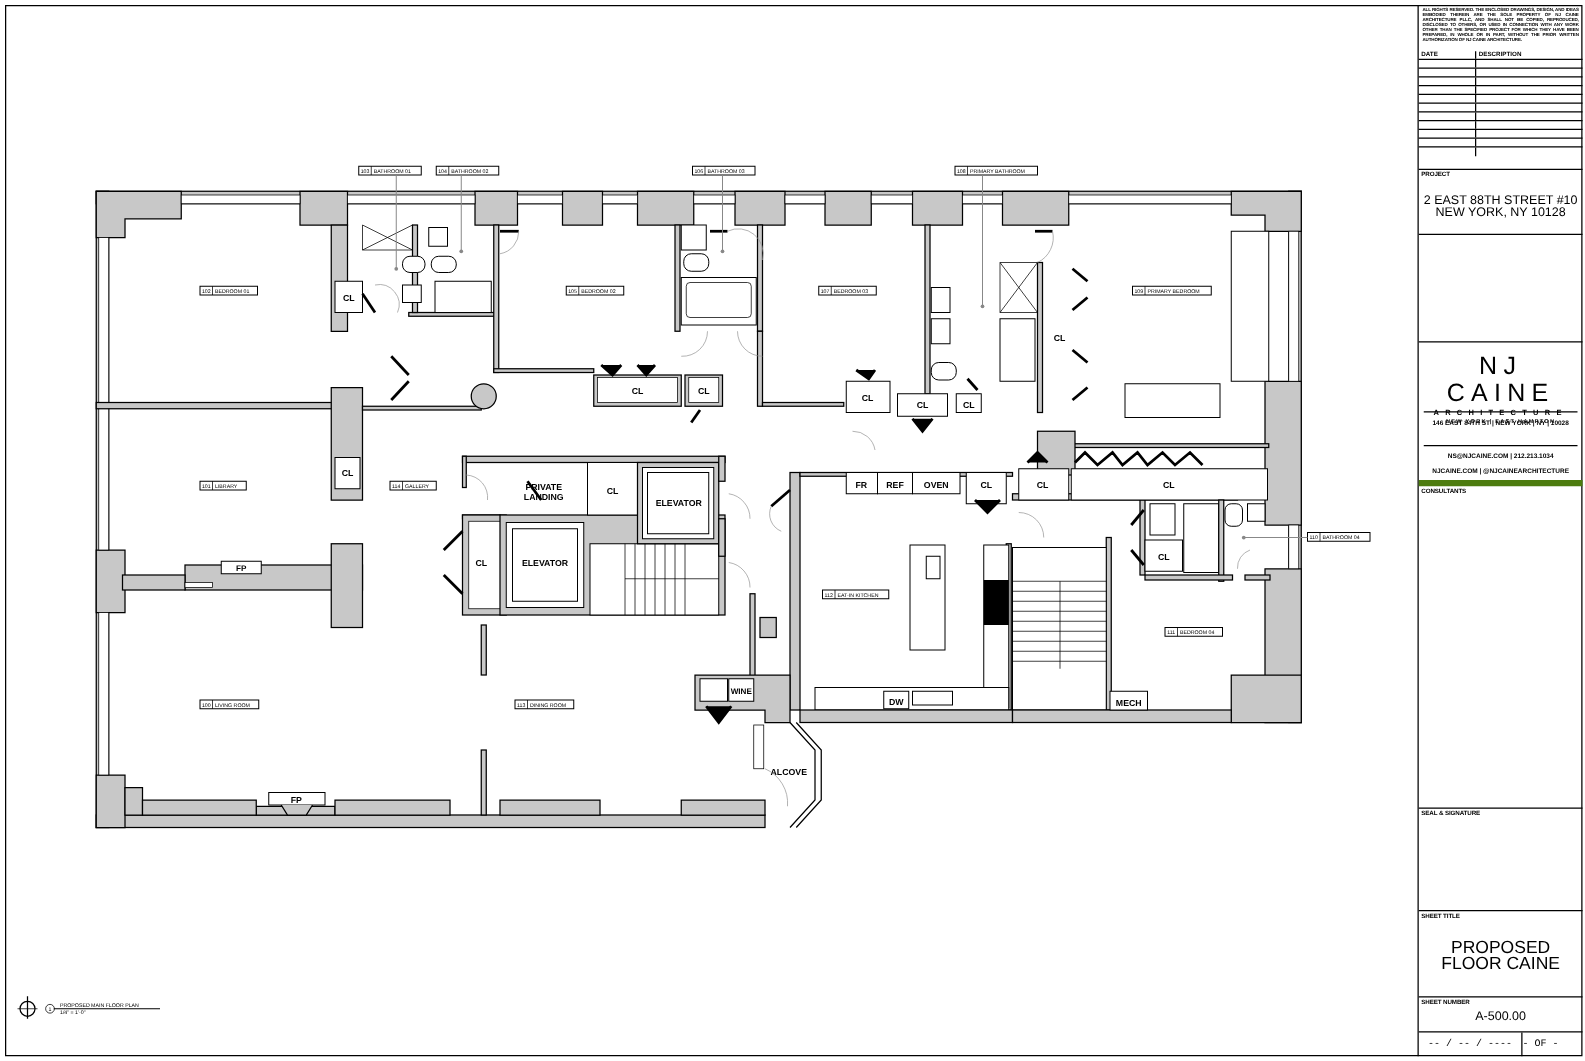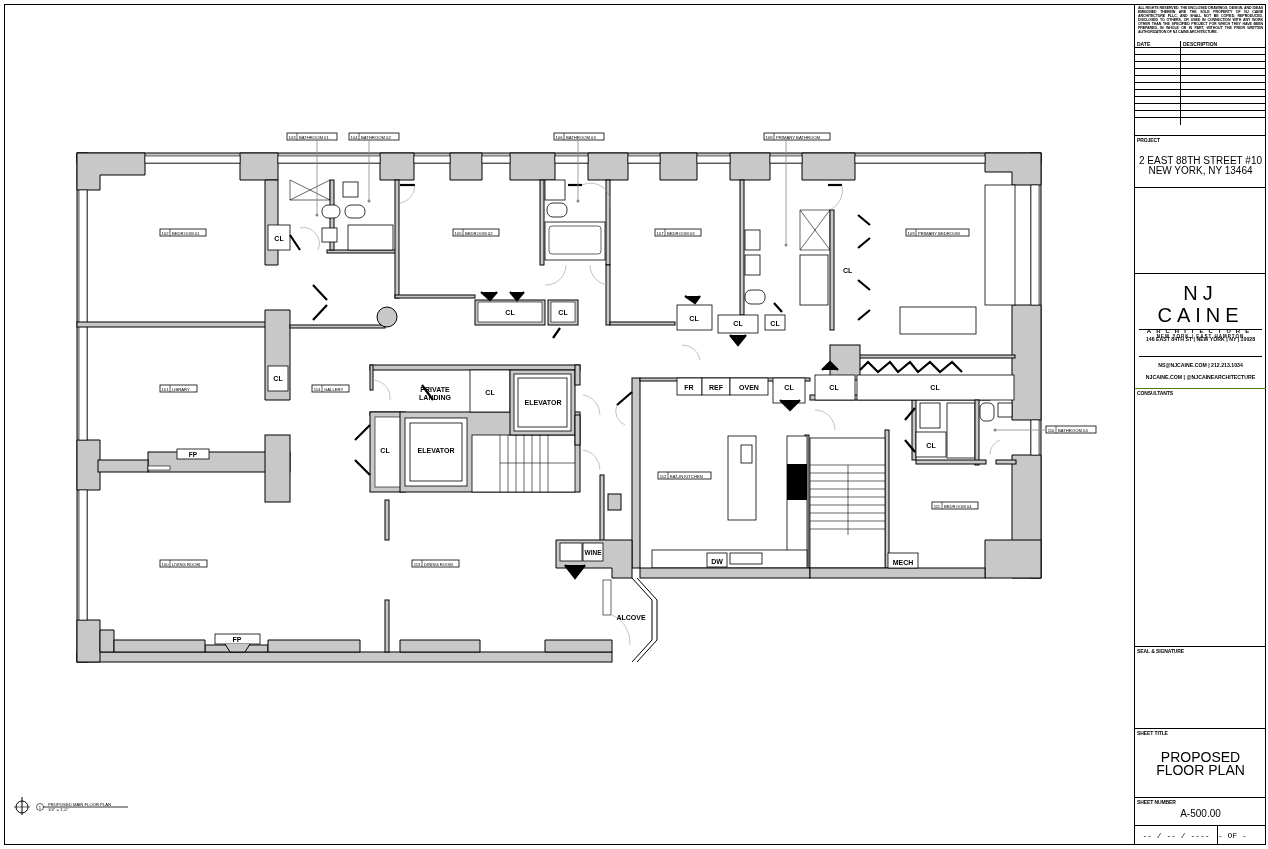--- a/index.html
+++ b/index.html
@@ -475,25 +475,25 @@
       <div class="row" style="border-bottom:none">
           <div class="c1"></div>
           <div class="c2"></div>
         </div>
     </div>
   </div>
   <div class="sec" style="top:132px;height:52px;">
     <div class="lbl">PROJECT</div>
     <div class="project">
       <div>2 EAST 88TH STREET #10</div>
-      <div>NEW YORK, NY 13464</div>
+      <div>NEW YORK, NY 10128</div>
     </div>
   </div>
   <div class="sec" style="top:184px;height:86px;"></div>
-  <div class="sec" style="top:270px;height:115px;border-bottom:1px solid #4d7c0f;">
+  <div class="sec" style="top:270px;height:115px;border-bottom:5px solid #4d7c0f;">
     <div class="logo" style="top:8px;">
       <div class="nm">NJ CAINE</div>
       <div class="ar">ARCHITECTURE</div>
       <div class="loc">NEW YORK | EAST HAMPTON</div>
     </div>
     <div style="position:absolute;left:4px;top:55px;width:123px;border-top:1px solid #000;"></div>
     <div class="contact" style="top:62px;">146 EAST 84TH ST | NEW YORK | NY | 10028</div>
     <div style="position:absolute;left:4px;top:82px;width:123px;border-top:1px solid #000;"></div>
     <div class="contact" style="top:88px;">NS@NJCAINE.COM | 212.213.1034</div>
     <div class="contact" style="top:100px;">NJCAINE.COM | @NJCAINEARCHITECTURE</div>
@@ -501,21 +501,21 @@
   <div class="sec" style="top:385px;height:258px;">
     <div class="lbl">CONSULTANTS</div>
   </div>
   <div class="sec" style="top:643px;height:82px;">
     <div class="lbl">SEAL &amp; SIGNATURE</div>
   </div>
   <div class="sec" style="top:725px;height:69px;">
     <div class="lbl">SHEET TITLE</div>
     <div class="title">
       <div>PROPOSED</div>
-      <div>FLOOR PLAN</div>
+      <div>FLOOR CAINE</div>
     </div>
   </div>
   <div class="sec" style="top:794px;height:28px;">
     <div class="lbl">SHEET NUMBER</div>
     <div class="num">A-500.00</div>
   </div>
   <div class="dateline">
     <div class="d">-- / -- / ----</div>
     <div class="o">-  OF  -</div>
   </div>

